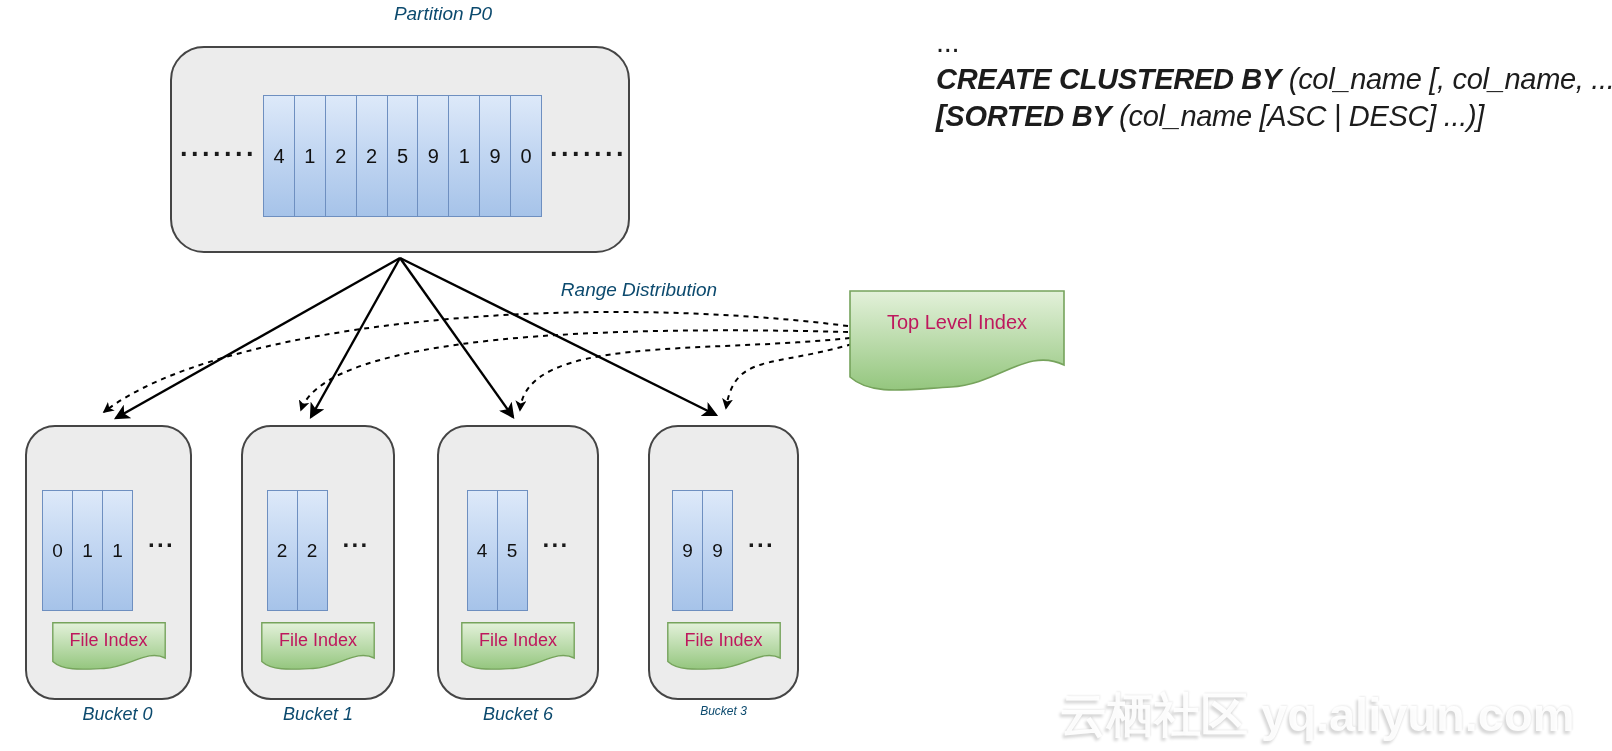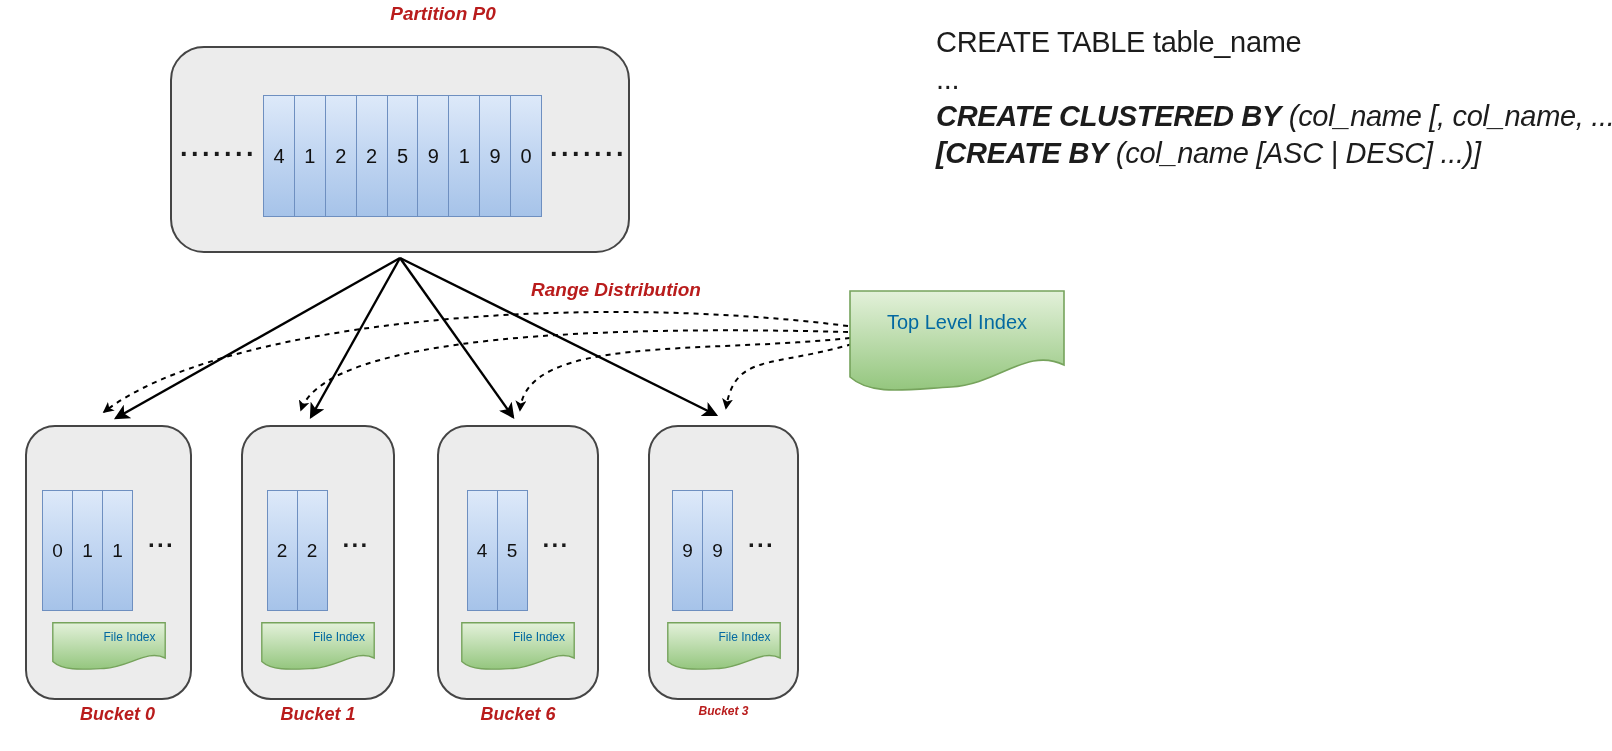--- a/index.html
+++ b/index.html
@@ -7,21 +7,21 @@
   .stage {
     position:relative; width:1612px; height:751px; overflow:hidden;
     background:#ffffff;
     font-family:"Liberation Sans", sans-serif;
     color:#111;
   }
   .abs { position:absolute; }
 
   
   .diagram-label {
-    font-weight:bold; font-style:italic; font-size:19px; color:#b91c1c;
+    font-weight:normal; font-style:italic; font-size:19px; color:#0c4a6e;
     text-align:center; white-space:nowrap;
   }
 
   
   .partition-box {
     left:170px; top:46px; width:460px; height:207px;
     background:#ececec; border:2px solid #454545; border-radius:34px;
   }
   .pcells {
     position:absolute; left:91px; top:47px; width:279px; height:122px;
@@ -49,23 +49,23 @@
     display:flex; justify-content:center; align-items:center; gap:15px;
   }
   .bucket-cells { display:flex; height:121px; }
   .bucket-cells .cell { width:31px; flex:none; font-size:19px; }
   .bucket-ellipsis { font-size:24px; letter-spacing:1px; position:relative; top:-6px; }
   .file-index {
     position:absolute; bottom:26px; left:50%; transform:translateX(-50%);
     width:114px; height:50px;
   }
   .file-index-label, .tli-label {
-    position:absolute; width:100%; text-align:center; color:#0369a1;
-  }
-  .file-index-label { top:8px; font-size:12px;margin-left:21px; }
+    position:absolute; width:100%; text-align:center; color:#be185d;
+  }
+  .file-index-label { top:8px; font-size:18px; }
 
   
   .top-level-index { left:849px; top:290px; width:216px; height:104px; }
   .tli-label { top:21px; font-size:20px; }
 
   
   .sql {
     left:936px; top:24px; width:676px;
     font-size:29px; line-height:37px; letter-spacing:-0.3px; color:#1c1c1c;
     white-space:nowrap;
@@ -128,21 +128,21 @@
       <div class="cell">2</div>
       <div class="cell">5</div>
       <div class="cell">9</div>
       <div class="cell">1</div>
       <div class="cell">9</div>
       <div class="cell">0</div>
     </div>
     <span class="abs ellipsis" style="left:378px; top:91px; width:68px; text-align:center;">·······</span>
   </div>
 
-  <div class="abs diagram-label" style="left:521px; top:279px; width:190px;">Range Distribution</div>
+  <div class="abs diagram-label" style="left:544px; top:279px; width:190px;">Range Distribution</div>
 
   <div class="abs top-level-index">
     <svg width="216" height="104" viewBox="0 0 216 104">
       <path d="M1,1 H215 V75 C178,57 150,94 102,97 C58,99.5 22,106 1,87 Z" fill="url(#gGreen)" stroke="#76a35c" stroke-width="1.6"></path>
     </svg>
     <div class="tli-label">Top Level Index</div>
   </div>
 
   <div class="bucket-box" style="left:25px; top:425px; width:167px; height:275px;">
     <div class="bucket-cells-row">
@@ -207,20 +207,20 @@
     <div class="file-index">
       <svg width="114" height="50" viewBox="0 0 114 50">
         <path d="M0.8,0.8 H113.2 V36 C95,27 78,45 52,46.5 C30,47.5 11,49 0.8,39.5 Z" fill="url(#gGreen)" stroke="#76a35c" stroke-width="1.4"></path>
       </svg>
       <div class="file-index-label">File Index</div>
     </div>
   </div>
   <div class="abs diagram-label" style="left:648px; top:704px; width:151px; font-size:12px;">Bucket 3</div>
 
   <div class="abs sql">
-    <div>CREATE TABLE table_name</div>
     <div>...</div>
     <div><span class="kw">CREATE CLUSTERED BY</span><span class="it"> (col_name [, col_name, ...])</span></div>
-    <div><span class="kw">[CREATE BY</span><span class="it"> (col_name [ASC | DESC] ...)]</span></div>
-  </div>
-
+    <div><span class="kw">[SORTED BY</span><span class="it"> (col_name [ASC | DESC] ...)]</span></div>
+  </div>
+
+  <div class="abs watermark">云栖社区 yq.aliyun.com</div>
 
 </div>
 
 </body></html>

